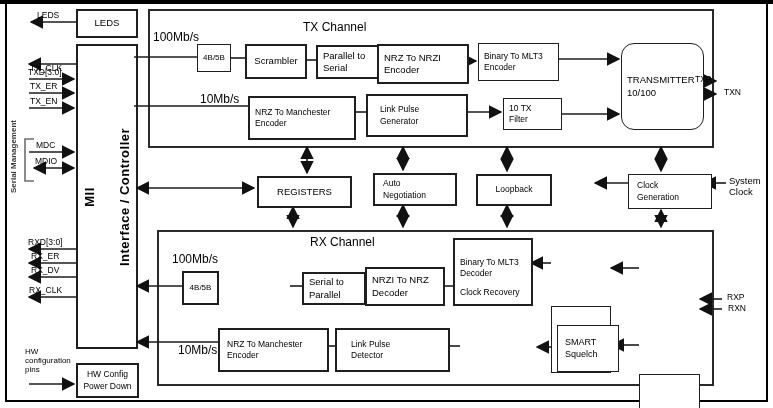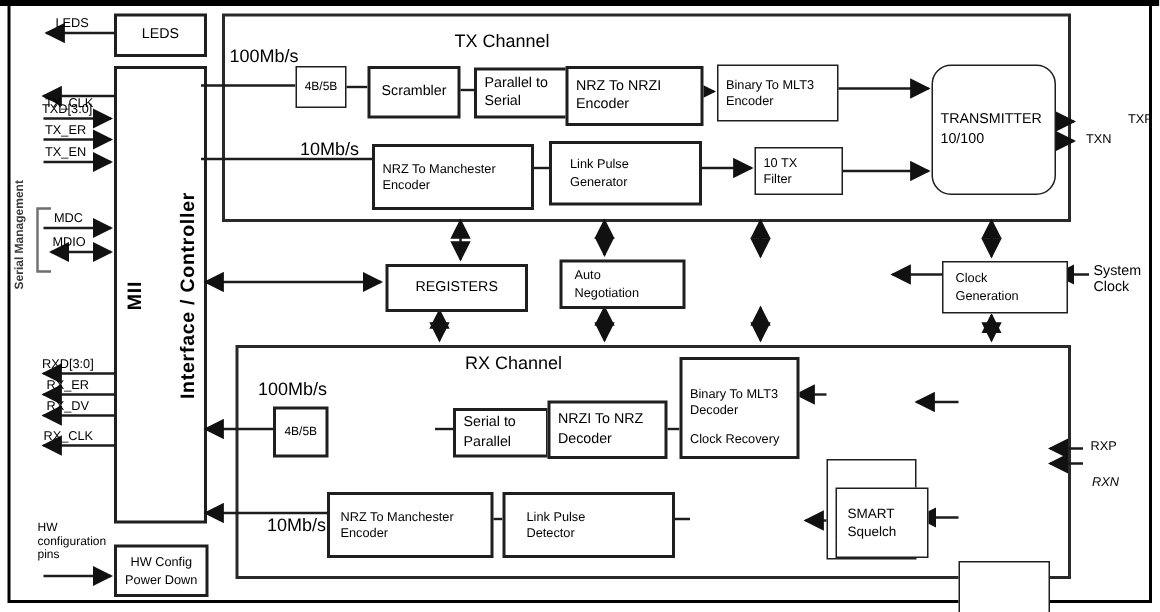--- a/index.html
+++ b/index.html
@@ -125,20 +125,21 @@
   <div class="box b2 pad" style="left:248px;top:96px;width:99px;height:40px;">NRZ To Manchester
 Encoder</div>
   <div class="box b2" style="left:366px;top:94px;width:86px;height:39px;padding-left:12px;">Link Pulse
 Generator</div>
   <div class="box pad" style="left:503px;top:98px;width:52px;height:30px;">10 TX
 Filter</div>
 
   <div class="box b2 center" style="left:257px;top:176px;width:91px;height:28px;font-size:9.5px;">REGISTERS</div>
   <div class="box b2" style="left:373px;top:173px;width:72px;height:29px;padding-left:8px;">Auto
 Negotiation</div>
+  <div class="box b2 center" style="left:476px;top:174px;width:72px;height:28px;">Loopback</div>
   <div class="box" style="left:628px;top:174px;width:74px;height:33px;padding-left:8px;">Clock
 Generation</div>
 
   <div class="box b2 center" style="left:182px;top:271px;width:33px;height:30px;font-size:8px;">4B/5B</div>
   <div class="box b2 pad" style="left:302px;top:272px;width:55px;height:29px;font-size:9.5px;">Serial to
 Parallel</div>
   <div class="box b2 pad" style="left:365px;top:267px;width:71px;height:35px;font-size:9.5px;">NRZI To NRZ
 Decoder</div>
   <div class="box b2 blk" style="left:453px;top:238px;width:76px;height:64px;">
     <span class="top">Binary To MLT3
@@ -178,21 +179,21 @@
   <div class="lbl" style="left:36px;top:141px;">MDC</div>
   <div class="lbl" style="left:35px;top:157px;">MDIO</div>
   <div class="lbl" style="left:28px;top:238px;">RXD[3:0]</div>
   <div class="lbl" style="left:31px;top:252px;">RX_ER</div>
   <div class="lbl" style="left:31px;top:266px;">RX_DV</div>
   <div class="lbl" style="left:29px;top:286px;">RX_CLK</div>
   <div class="lbl" style="left:25px;top:347px;font-size:8px;">HW
 configuration
 pins</div>
 
-  <div class="lbl" style="left:752px;top:75px;">TXP</div>
+  <div class="lbl" style="left:695px;top:75px;">TXP</div>
   <div class="lbl" style="left:724px;top:88px;">TXN</div>
   <div class="lbl" style="left:727px;top:293px;">RXP</div>
-  <div class="lbl" style="left:728px;top:317px;font-style:italic;">RXN</div>
+  <div class="lbl" style="left:728px;top:304px;">RXN</div>
   <div class="lbl" style="left:729px;top:176px;font-size:9.5px;">System
 Clock</div>
 
   <div class="vrot" style="left:-32px;top:152px;width:90px;">Serial Management</div>
 </div>
 
 </body></html>

